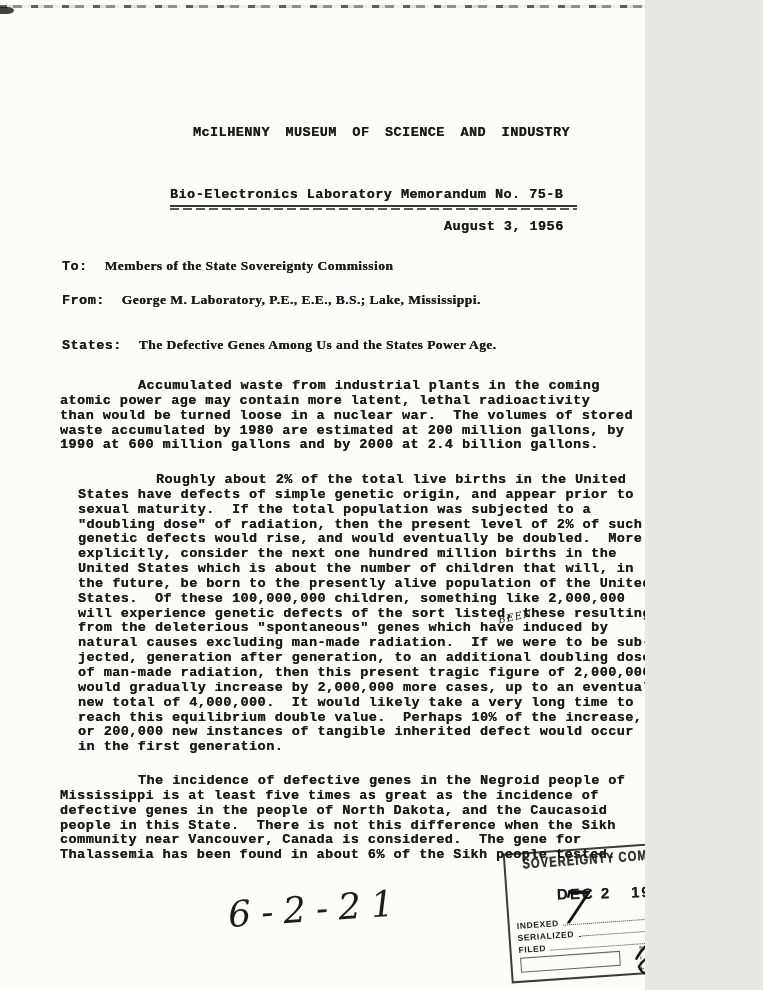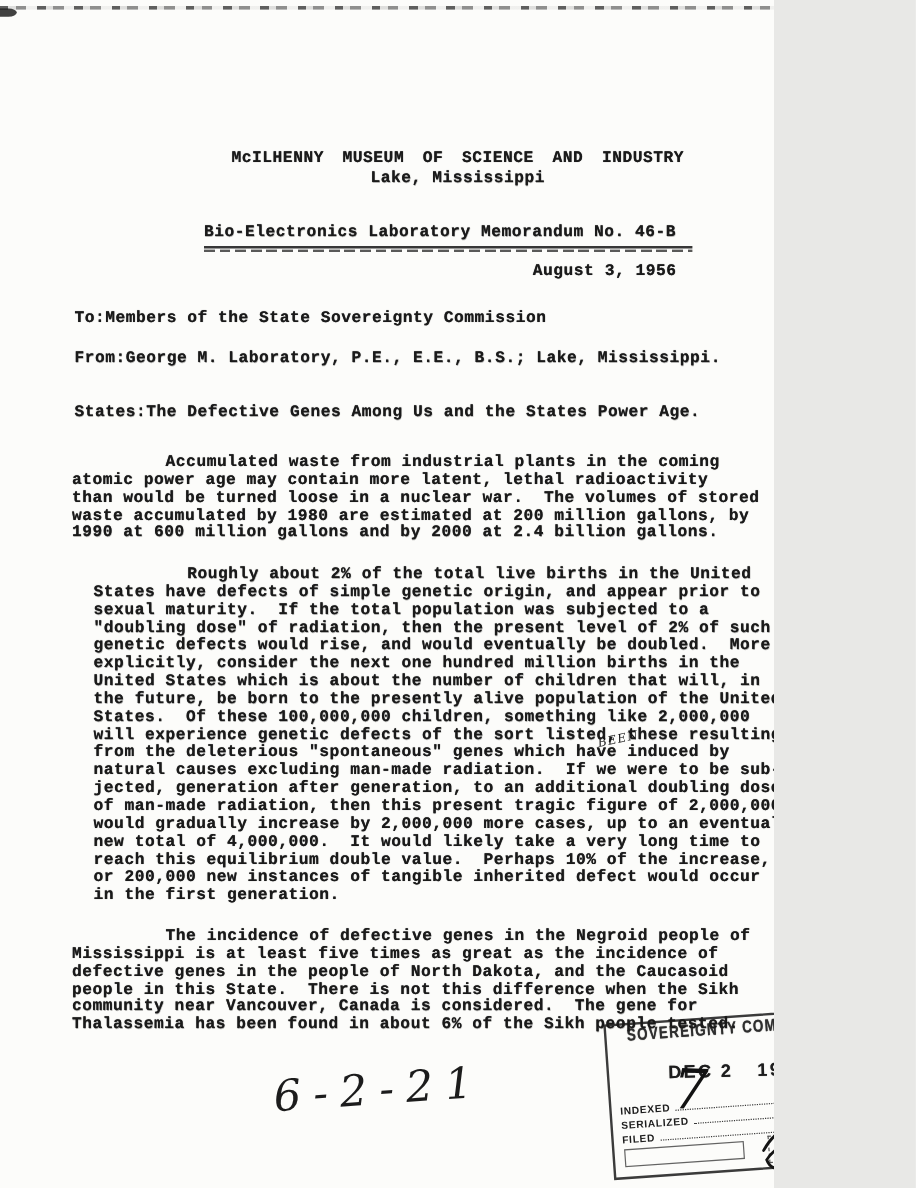--- a/index.html
+++ b/index.html
@@ -37,21 +37,21 @@
     font-size:13.5px;
     padding:0 14px 3px 0;
     border-bottom:2px solid rgba(20,20,20,.85);
   }
   .memo-title::after{ 
     content:"";position:absolute;left:0;right:0;bottom:-5px;height:2px;
     background:repeating-linear-gradient(90deg,rgba(20,20,20,.7) 0 9px,transparent 9px 13px);
   }
   .memo-date{position:absolute;top:219px;left:444px;font-size:13.5px;}
   .memo-line{position:absolute;left:62px;font-size:13.5px;white-space:pre;}
-  .memo-line .value{}
+  .memo-line .value{margin-left:17px;font-family:Liberation Serif, serif;}
   .line-to{top:258px;}
   .line-from{top:292px;}
   .line-subject{top:337px;}
   .para{
     position:absolute;left:60px;width:600px;
     font-size:13.5px;line-height:14.85px;
     white-space:pre-wrap;
     text-indent:78px;
   }
   .para-1{top:379px;}
@@ -125,24 +125,23 @@
 </head>
 <body>
 
 <div class="page">
 
   <div class="scan-line"></div>
   <div class="scan-blob"></div>
 
   <div class="header typed">
     <div class="org-name">McILHENNY MUSEUM OF SCIENCE AND INDUSTRY</div>
-    <div>Lake, Mississippi</div>
   </div>
 
-  <div class="memo-title typed">Bio-Electronics Laboratory Memorandum No. 46-B</div>
+  <div class="memo-title typed">Bio-Electronics Laboratory Memorandum No. 75-B</div>
 
   <div class="memo-date typed">August 3, 1956</div>
 
   <div class="memo-line line-to typed"><span>To:</span><span class="value">Members of the State Sovereignty Commission</span></div>
 
   <div class="memo-line line-from typed"><span>From:</span><span class="value">George M. Laboratory, P.E., E.E., B.S.; Lake, Mississippi.</span></div>
 
   <div class="memo-line line-subject typed"><span>States:</span><span class="value">The Defective Genes Among Us and the States Power Age.</span></div>
 
   <div class="para para-1 typed">Accumulated waste from industrial plants in the coming

